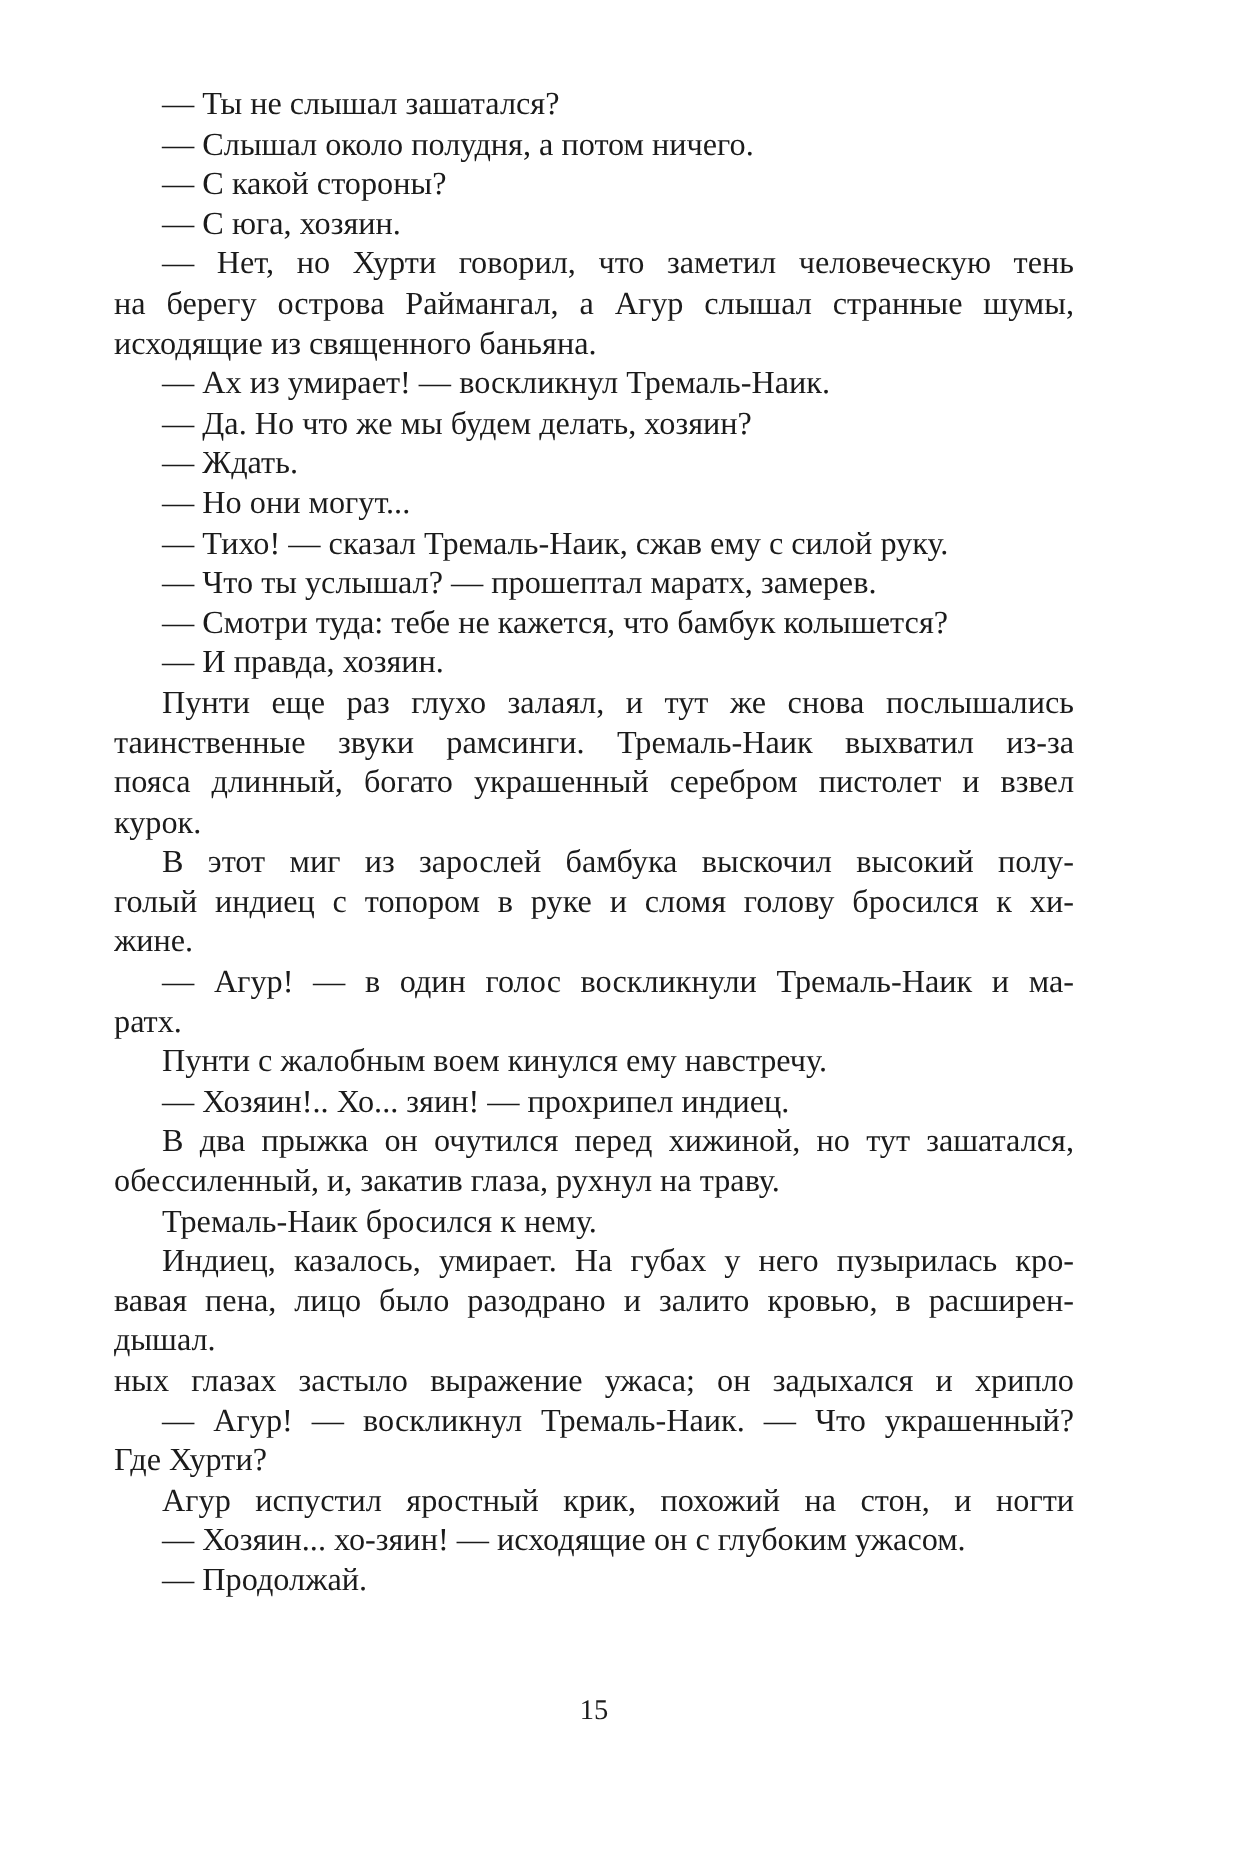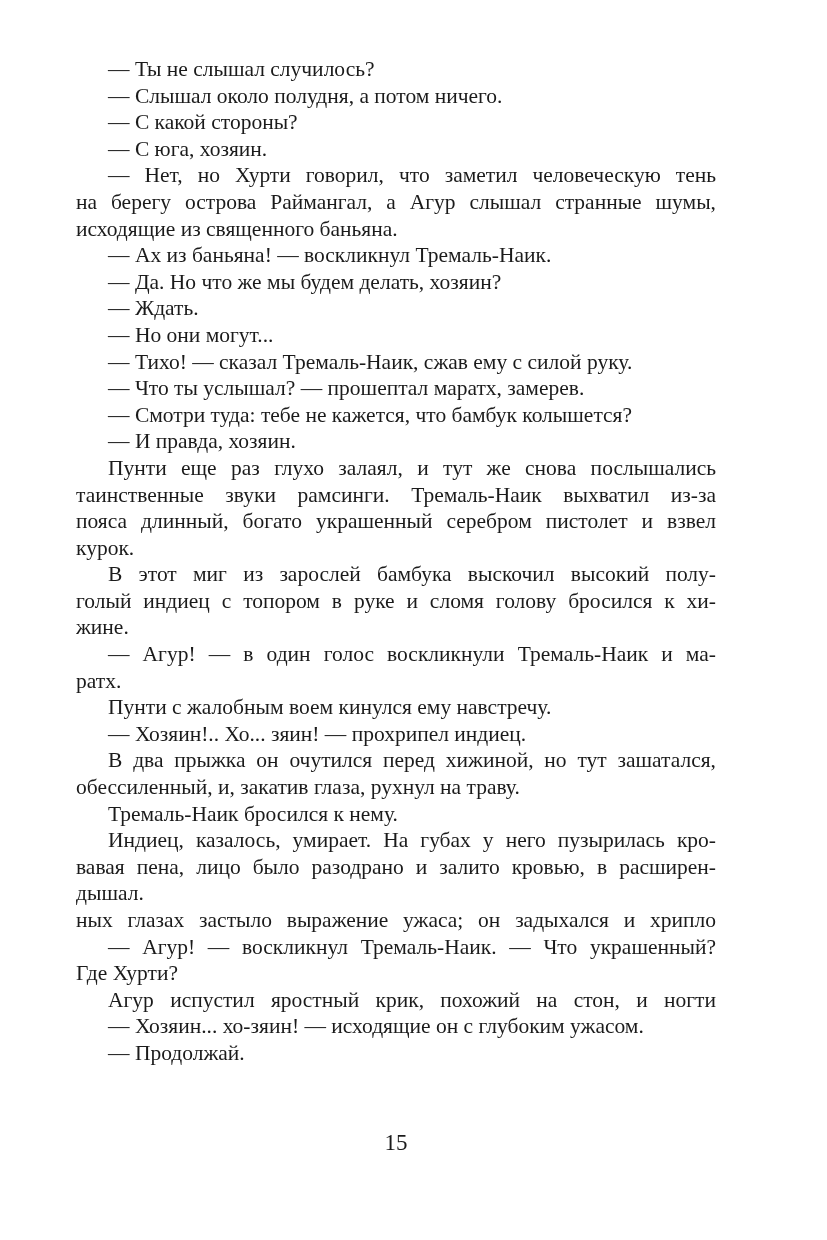--- a/index.html
+++ b/index.html
@@ -41,38 +41,38 @@
   }
   .line.indent {
     padding-left: 32px;
   }
   .page-number {
     position: absolute;
     top: 1130px;
     left: 76px;
     width: 640px;
     text-align: center;
-    font-size: 23px;
+    font-size: 19px;
     color: #1b1b1b;
     font-variant-numeric: oldstyle-nums;
   }
 </style>
 </head>
 <body>
 
 <div class="book-page">
   <div class="text-block">
-      <div class="line indent">— Ты не слышал случилось?</div>
+      <div class="line indent">— Ты не слышал зашатался?</div>
       <div class="line indent">— Слышал около полудня, а потом ничего.</div>
       <div class="line indent">— С какой стороны?</div>
       <div class="line indent">— С юга, хозяин.</div>
       <div class="line indent just">— Нет, но Хурти говорил, что заметил человеческую тень</div>
       <div class="line just">на берегу острова Раймангал, а Агур слышал странные шумы,</div>
       <div class="line">исходящие из священного баньяна.</div>
-      <div class="line indent">— Ах из баньяна! — воскликнул Тремаль-Наик.</div>
+      <div class="line indent">— Ах из умирает! — воскликнул Тремаль-Наик.</div>
       <div class="line indent">— Да. Но что же мы будем делать, хозяин?</div>
       <div class="line indent">— Ждать.</div>
       <div class="line indent">— Но они могут...</div>
       <div class="line indent">— Тихо! — сказал Тремаль-Наик, сжав ему с силой руку.</div>
       <div class="line indent">— Что ты услышал? — прошептал маратх, замерев.</div>
       <div class="line indent">— Смотри туда: тебе не кажется, что бамбук колышется?</div>
       <div class="line indent">— И правда, хозяин.</div>
       <div class="line indent just">Пунти еще раз глухо залаял, и тут же снова послышались</div>
       <div class="line just">таинственные звуки рамсинги. Тремаль-Наик выхватил из-за</div>
       <div class="line just">пояса длинный, богато украшенный серебром пистолет и взвел</div>

